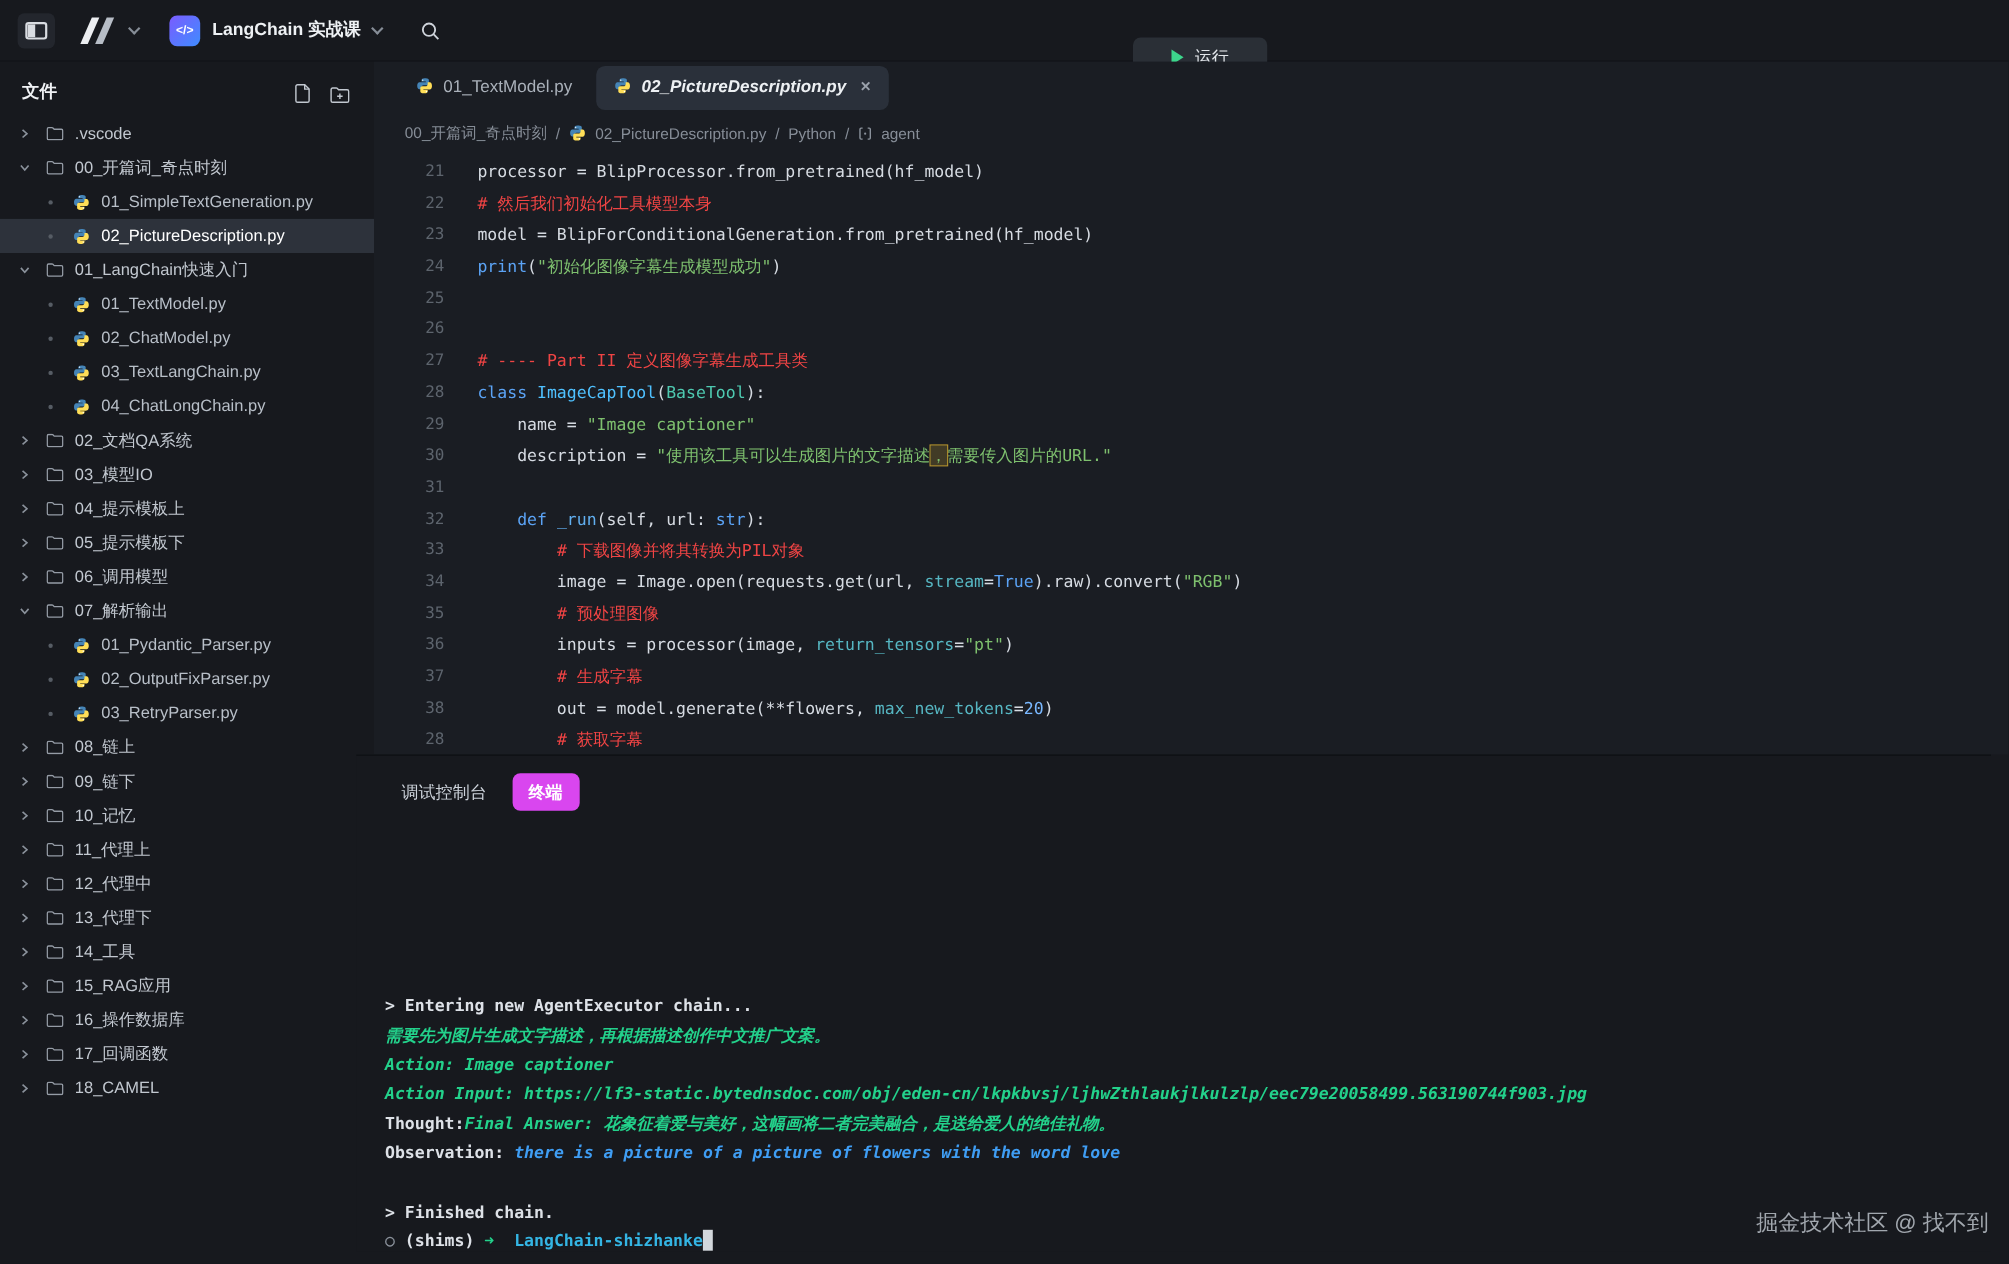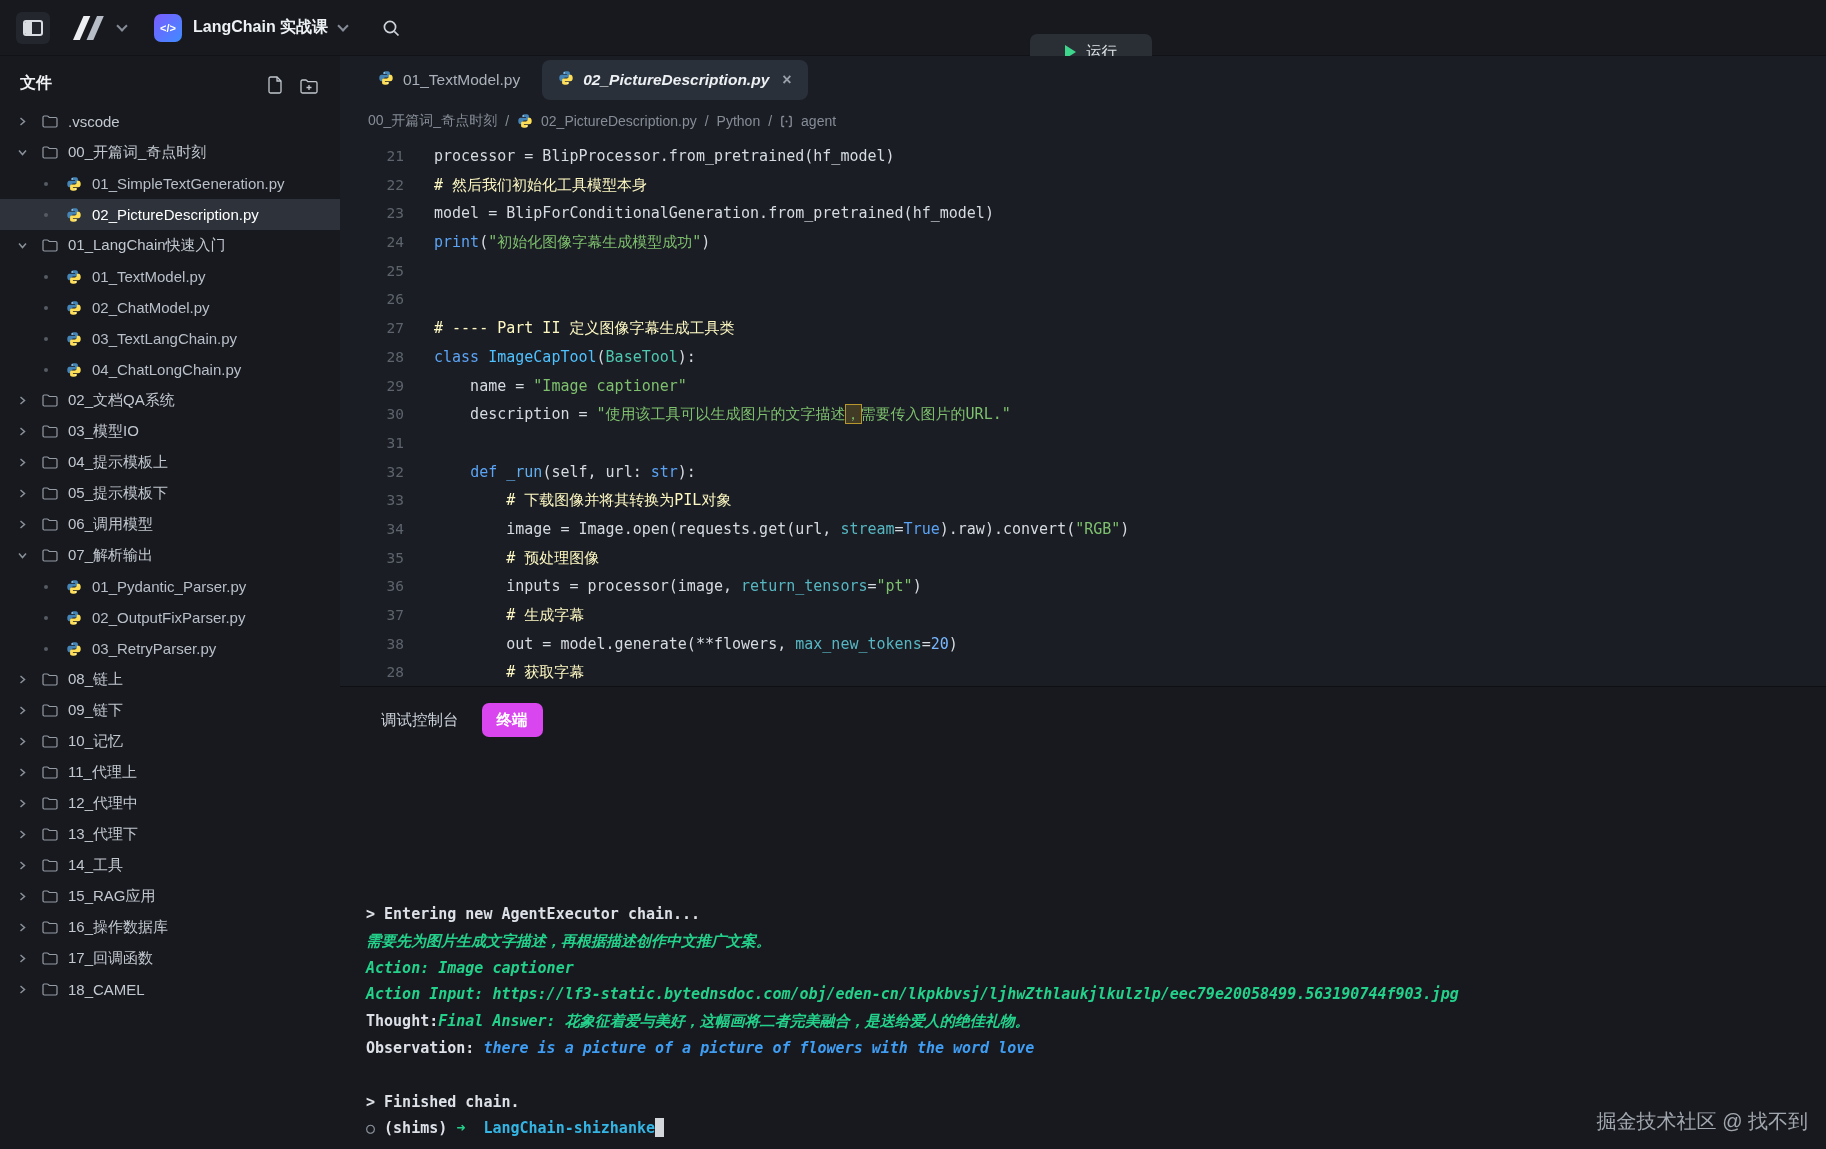--- a/index.html
+++ b/index.html
@@ -48,42 +48,42 @@
        font-size:15.5px;color:#aab1ba;cursor:pointer;}
   .tab.active{background:#2a303a;color:#edf0f3;font-weight:600;}
   .tab.active .tab-label{font-style:italic;}
   .tab .close{font-size:16px;color:#9aa1ab;margin-left:4px;}
   #breadcrumb{height:34px;display:flex;align-items:center;gap:8px;padding-left:28px;font-size:14px;color:#868d97;}
   .bc-item{cursor:pointer;}
   .bc-ic{display:flex;align-items:center;}
   #code-lines{padding-top:4px;}
   .cl{display:flex;height:28.7px;line-height:28.7px;font-size:15px;white-space:pre;}
   .cl .ln{width:64px;padding-right:30px;text-align:right;color:#5d646d;font-size:14.5px;flex:none;box-sizing:content-box;}
-  .tok-plain{color:#d6dbe2;} .tok-com{color:#fef9c3;} .tok-kw{color:#5ba3f5;}
+  .tok-plain{color:#d6dbe2;} .tok-com{color:#ef4444;} .tok-kw{color:#5ba3f5;}
   .tok-cls{color:#4fc1ff;} .tok-type{color:#4ec9b0;} .tok-str{color:#7ec06e;}
   .tok-param{color:#56b6c2;} .tok-num{color:#79b8ff;} .tok-fn{color:#61aff0;}
   .tok-strbox{color:#7ec06e;outline:1px solid #b8962e;background:rgba(184,150,46,.25);}
 
   
-  #panel{position:absolute;top:686px;left:340px;width:1486px;height:452px;background:#17191e;
+  #panel{position:absolute;top:686px;left:324px;width:1486px;height:452px;background:#17191e;
          border-top:1px solid #0d0f12;overflow:hidden;}
   #panel-tabs{display:flex;align-items:center;gap:8px;padding:16px 0 0 26px;}
   .ptab{font-size:15.5px;color:#ccd2da;padding:7px 15px;border-radius:7px;cursor:pointer;height:34px;display:flex;align-items:center;}
   .ptab.active{background:#d946ef;color:#fff;font-weight:700;}
   #terminal{margin-top:164px;padding-left:26px;font-size:15px;font-weight:700;}
   .tl{height:26.8px;line-height:26.8px;white-space:pre;}
   .t-bold{color:#dde1e7;margin-top:24px;}
   .t-green{color:#23d18b;font-style:italic;}
   .t-blue{color:#3f9df3;font-style:italic;}
   .t-dim{color:#8a919b;}
   .t-arrow{color:#23d18b;}
   .t-dir{color:#34b5e4;}
   .t-cursor{display:inline-block;width:9px;height:19px;background:#d3d7dc;vertical-align:text-bottom;}
 
-  #watermark{position:absolute;right:18px;bottom:14px;font-size:20px;color:rgba(196,202,210,.8);}
+  #watermark{position:absolute;right:18px;bottom:24px;font-size:20px;color:rgba(196,202,210,.8);}
 </style>
 </head>
 <body>
 
 <div id="topbar">
   <div class="tb-toggle">
     <div class="frame"></div>
   </div>
   <div class="logo">
     <svg width="42" height="26" viewBox="0 0 42 26">

